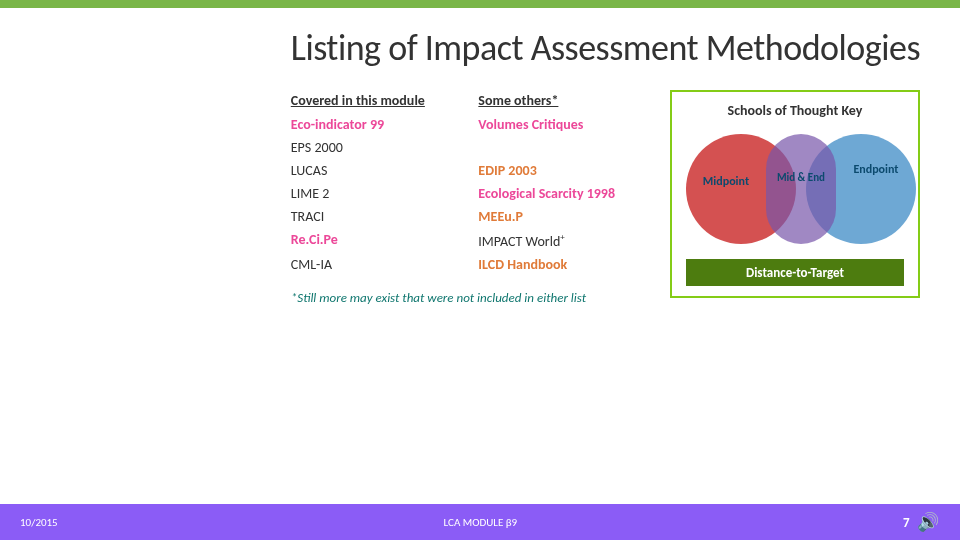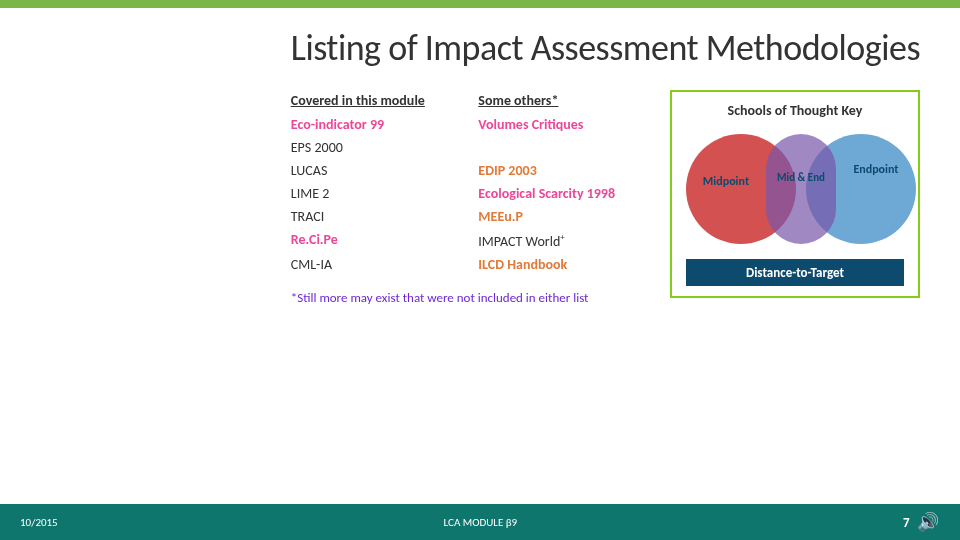--- a/index.html
+++ b/index.html
@@ -25,21 +25,21 @@
     
     .top-bar {
       height: 8px;
       background: #7ab648;
       width: 100%;
     }
 
     
     .bottom-bar {
       height: 36px;
-      background: #0f766e;
+      background: #8b5cf6;
       width: 100%;
       display: flex;
       align-items: center;
       justify-content: space-between;
       padding: 0 20px;
       position: absolute;
       bottom: 0;
       left: 0;
     }
 
@@ -134,21 +134,22 @@
     }
 
     .cell-orange {
       color: #e07b39;
       font-weight: bold;
     }
 
     .footnote {
       margin-top: 16px;
       font-size: 13px;
-      color: #6d28d9;
+      color: #0f766e;
+      font-style: italic;
     }
 
     
     .venn-section {
       flex: 1;
       display: flex;
       flex-direction: column;
       align-items: center;
     }
 
@@ -229,21 +230,21 @@
       line-height: 1.3;
     }
 
     .label-endpoint {
       right: 5px;
       top: 33px;
       width: 70px;
     }
 
     .distance-box {
-      background: #0c4a6e;
+      background: #4d7c0f;
       color: #ffffff;
       font-size: 13px;
       font-weight: bold;
       text-align: center;
       padding: 6px 20px;
       width: 100%;
       margin-top: 4px;
     }
 
     .superscript {

